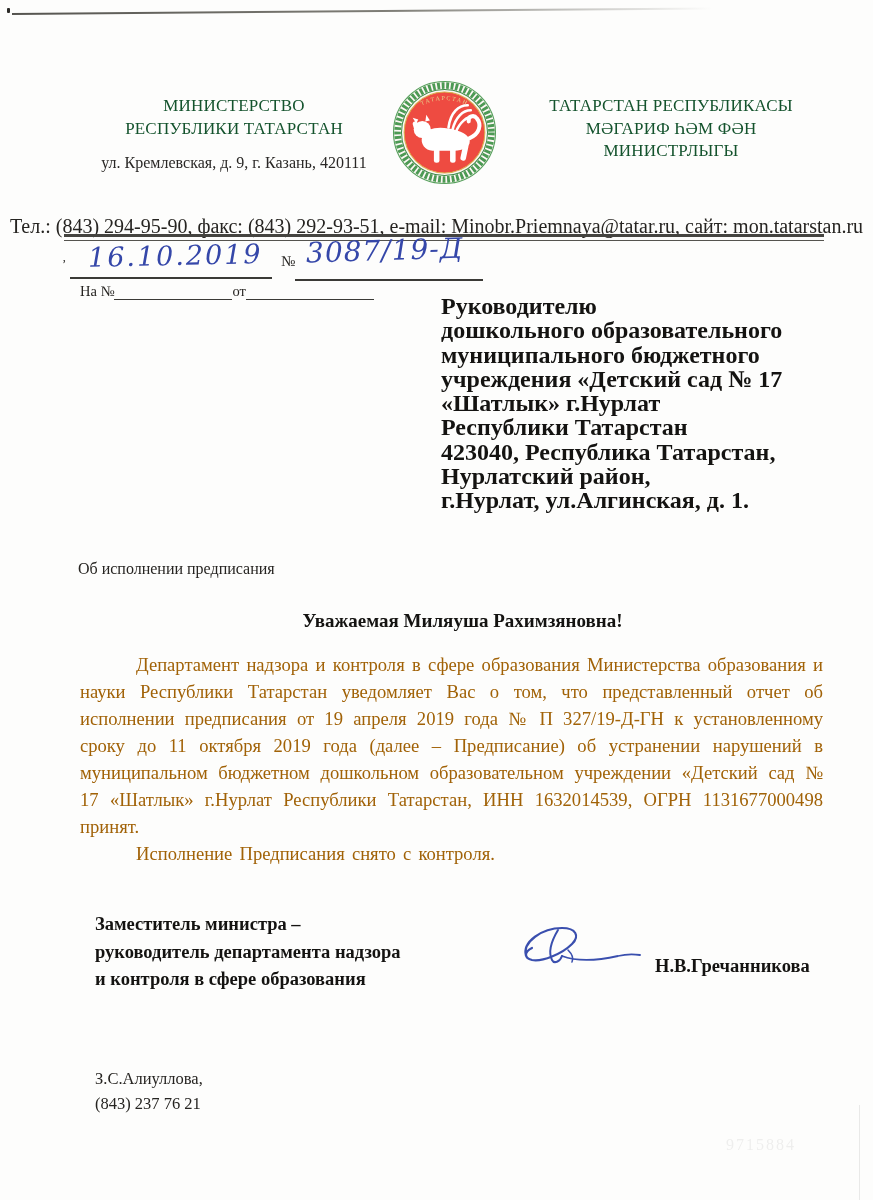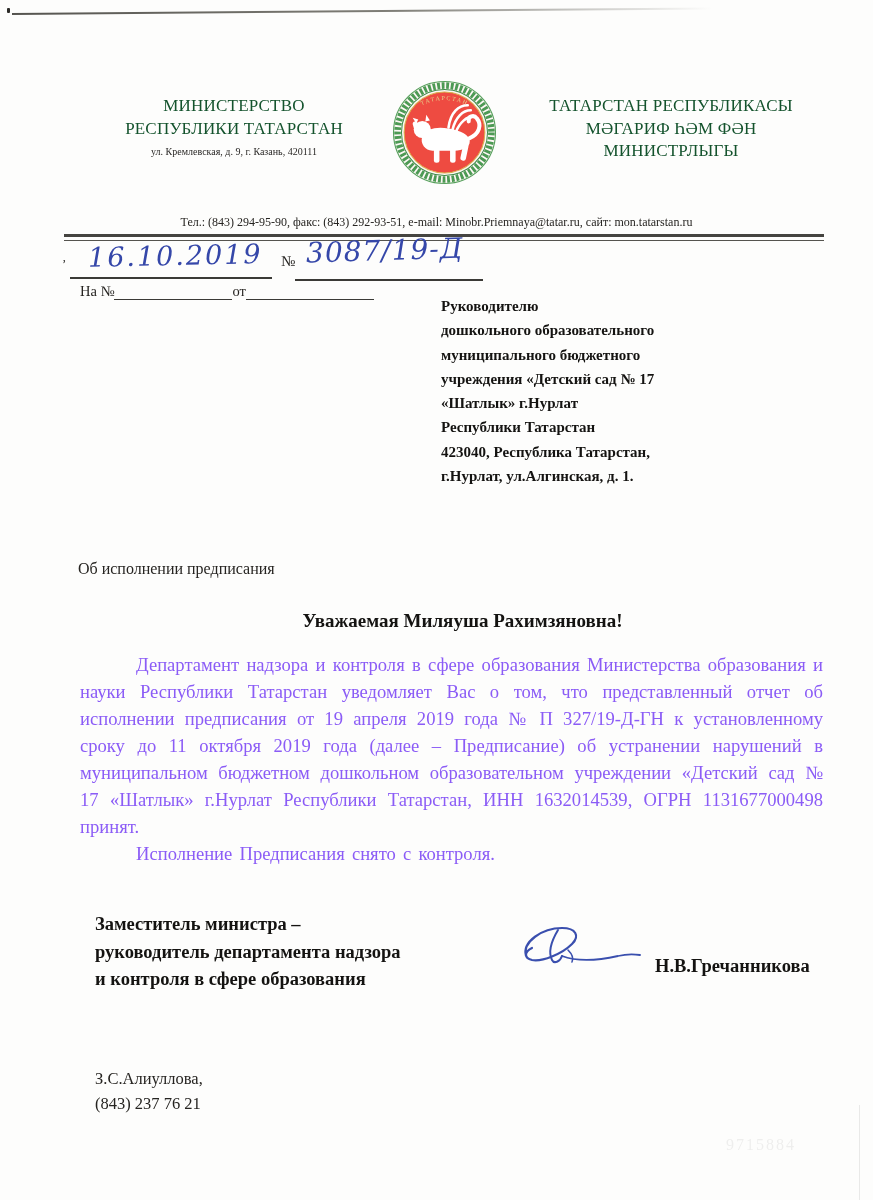--- a/index.html
+++ b/index.html
@@ -49,30 +49,30 @@
   }
   .header-right {
     position: absolute; left: 500px; top: 95px; width: 342px;
     text-align: center;
   }
   .ministry-line {
     font-size: 17px; line-height: 22.5px; letter-spacing: 0.2px;
     color: #14532d;
   }
   .ministry-address {
-    margin-top: 6px; font-size: 10px; color: #2a2826; white-space: nowrap;
+    margin-top: 14px; font-size: 16px; color: #2a2826; white-space: nowrap;
   }
   .emblem {
     position: absolute; left: 392px; top: 80px;
     width: 105px; height: 105px;
   }
 
   .contact-line {
     position: absolute; left: 0; top: 215px; width: 100%;
-    text-align: center; font-size: 12px; color: #262421;
+    text-align: center; font-size: 20px; color: #262421;
   }
 
   .double-rule {
     position: absolute; left: 64px; top: 234px; width: 760px; height: 7px;
     border-top: 3px solid #454440;
     border-bottom: 1.5px solid #55544f;
   }
 
   
   .handwriting {
@@ -108,38 +108,38 @@
   .blank {
     display: inline-block; border-bottom: 1px solid #3b3a36; height: 15px;
     vertical-align: bottom;
   }
   .blank-a { width: 118px; }
   .blank-b { width: 128px; }
 
   
   .recipient {
     position: absolute; left: 441px; top: 294px; width: 400px;
-    font-weight: bold; font-size: 15px; line-height: 24.3px;
+    font-weight: bold; font-size: 24px; line-height: 24.3px;
     color: #141311;
   }
 
   
   .subject {
     position: absolute; left: 78px; top: 560px;
     font-size: 16px; color: #262421;
   }
   .salutation {
     position: absolute; left: 90px; top: 610px; width: 745px;
     text-align: center; font-weight: bold; font-size: 19px; color: #141311;
   }
 
   
   .body-text {
     position: absolute; left: 80px; top: 651px; width: 743px;
-    font-size: 18.6px; line-height: 27px; color: #8b5cf6;
+    font-size: 18.6px; line-height: 27px; color: #a16207;
     text-align: justify;
   }
   .body-text p { text-indent: 56px; word-spacing: 2.5px; }
 
   
   .sig-position {
     position: absolute; left: 95px; top: 911px; width: 380px;
     font-weight: bold; font-size: 18.5px; line-height: 27.5px;
     color: #141311;
   }
@@ -224,20 +224,21 @@
   </div>
 
   <div class="recipient">
     <div>Руководителю</div>
     <div>дошкольного образовательного</div>
     <div>муниципального бюджетного</div>
     <div>учреждения «Детский сад № 17</div>
     <div>«Шатлык» г.Нурлат</div>
     <div>Республики Татарстан</div>
     <div>423040, Республика Татарстан,</div>
+    <div>Нурлатский район,</div>
     <div>г.Нурлат, ул.Алгинская, д. 1.</div>
   </div>
 
   <div class="subject">Об исполнении предписания</div>
 
   <div class="salutation">Уважаемая Миляуша Рахимзяновна!</div>
 
   <div class="body-text">
     <p>Департамент надзора и контроля в сфере образования Министерства образования и науки Республики Татарстан уведомляет Вас о том, что представленный отчет об исполнении предписания от 19 апреля 2019 года № П 327/19-Д-ГН к установленному сроку до 11 октября 2019 года (далее – Предписание) об устранении нарушений в муниципальном бюджетном дошкольном образовательном учреждении «Детский сад № 17 «Шатлык» г.Нурлат Республики Татарстан, ИНН 1632014539, ОГРН 1131677000498 принят.</p>
     <p>Исполнение Предписания снято с контроля.</p>

